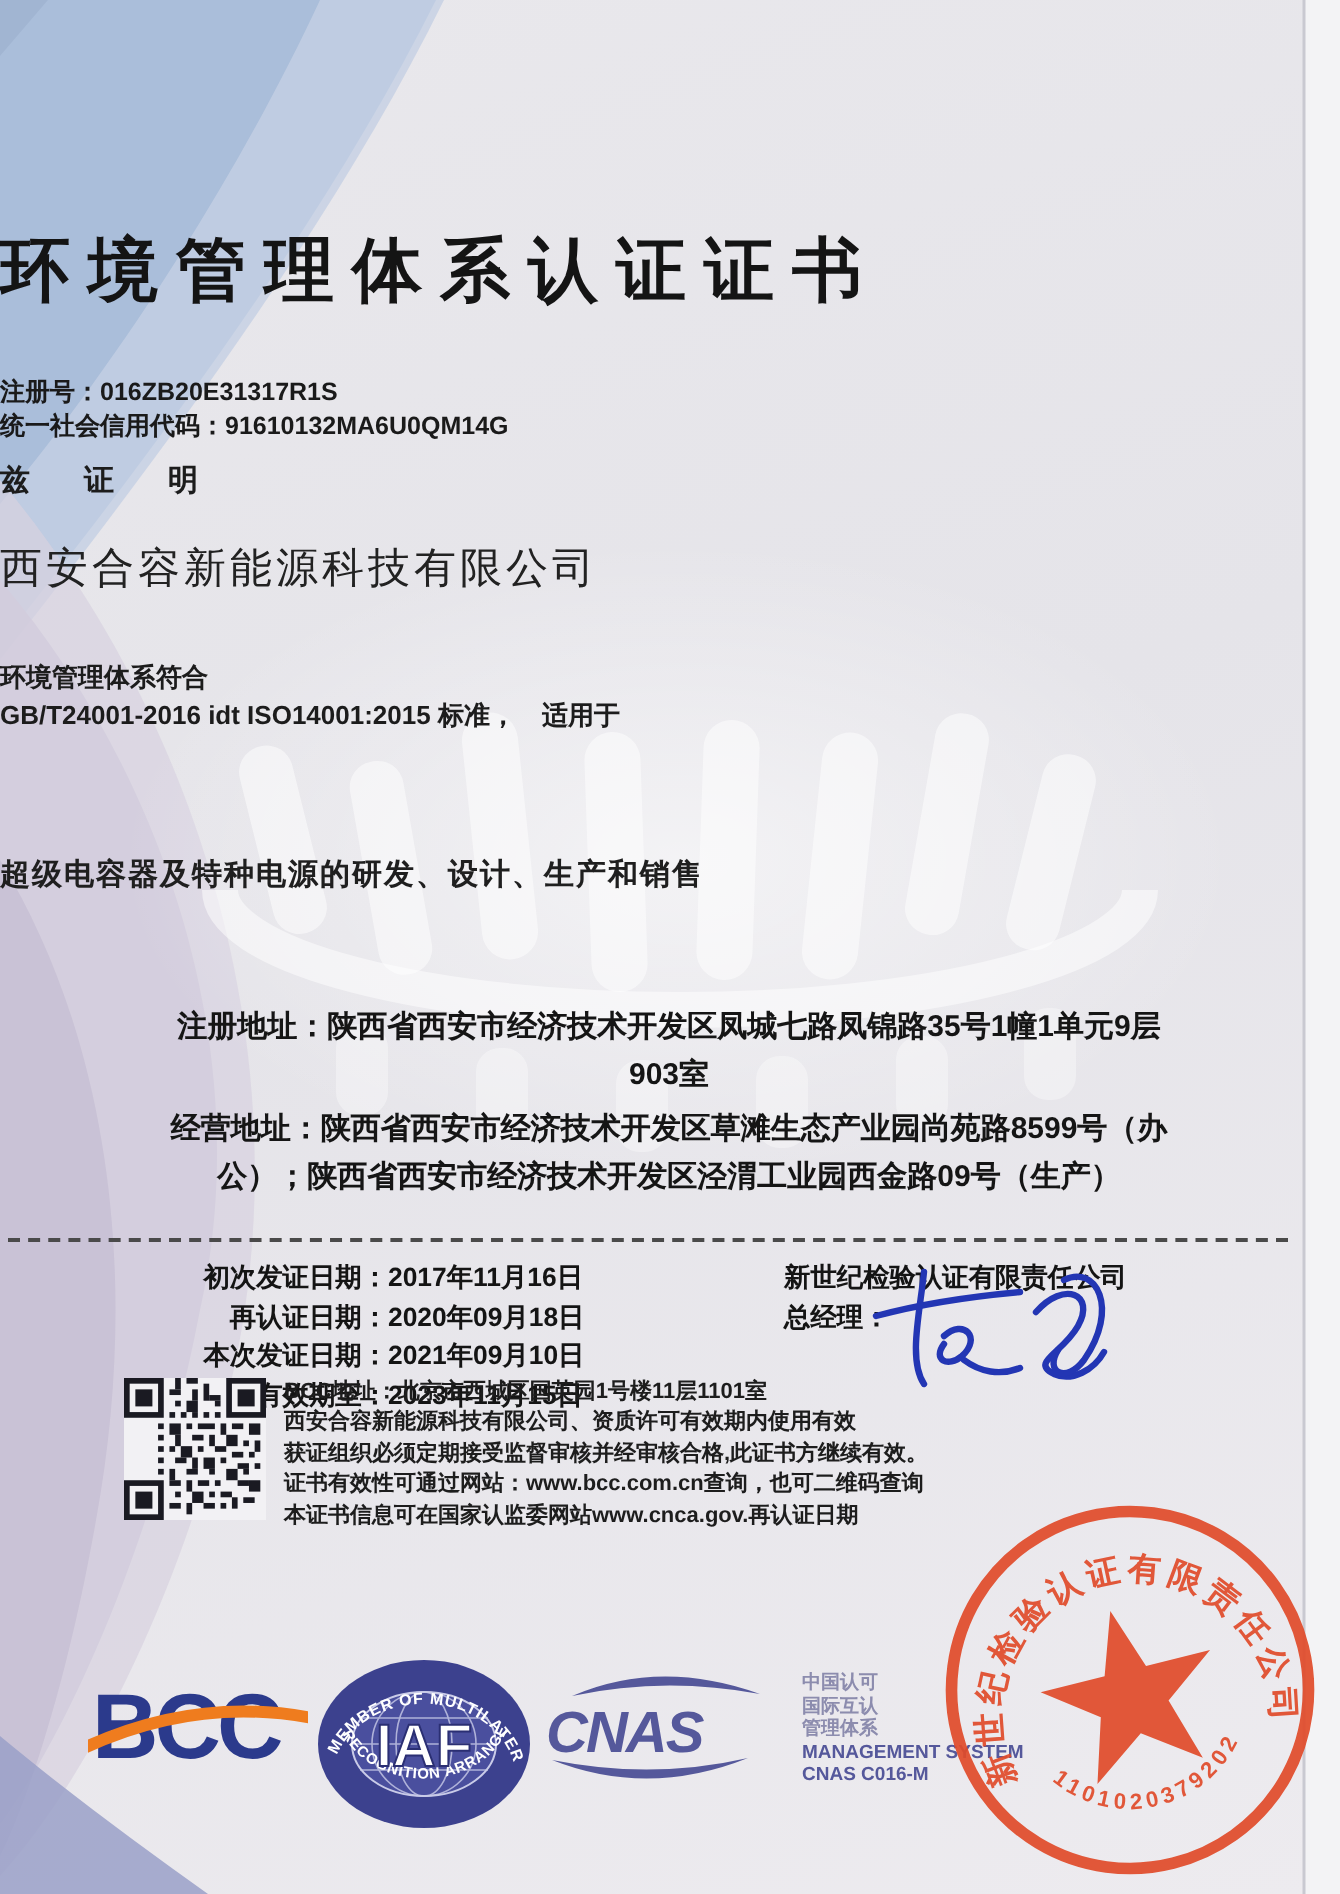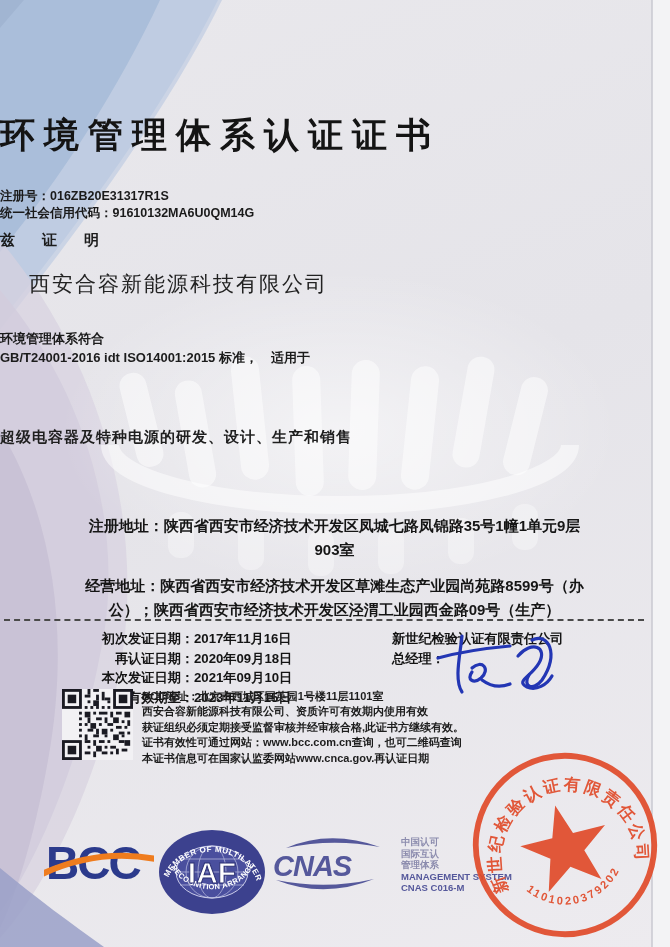--- a/index.html
+++ b/index.html
@@ -8,26 +8,26 @@
     background:linear-gradient(160deg,#e9e8ec 0%,#e5e4e9 45%,#edebef 100%);
     font-family:"Liberation Sans","DejaVu Sans",sans-serif;color:#1c1c1c;
   }
   .abs{position:absolute;}
   .ctr{left:0;right:20px;}
   
   .title{top:112px;font-family:"DejaVu Serif","Liberation Serif",serif;
     font-size:35px;font-weight:700;letter-spacing:9px;color:#141414;}
   .regline{font-size:12.5px;font-weight:700;color:#1a1a1a;}
   .hereby{top:231px;font-family:Liberation Mono, monospace;font-size:15px;font-weight:600;letter-spacing:9px;}
-  .company{top:270px;font-family:"DejaVu Serif",serif;font-size:21px;font-weight:500;letter-spacing:2px;color:#222;padding-left:29px;}
+  .company{top:270px;font-family:"DejaVu Serif",serif;font-size:21px;font-weight:500;letter-spacing:2px;color:#222;}
   .sysline{top:330px;font-size:13px;font-weight:700;}
   .stdline{top:349px;font-size:13px;font-weight:700;}
   .scope{top:428px;font-family:"DejaVu Serif",serif;font-size:15px;font-weight:600;letter-spacing:1px;color:#1f1f1f;}
   .addr{top:502px;left:82px;width:505px;text-align:center;font-size:15px;font-weight:700;line-height:24px;color:#151515;}
-  .addr p{margin:12px 0 3px 0;}
+  .addr p{margin:0 0 3px 0;}
   .divider{top:619px;left:4px;width:640px;border-top:2px dashed #4a4a4a;height:0;}
   .dates{top:629px;left:86px;font-size:13.2px;font-weight:700;line-height:19.5px;color:#141414;}
   .dates .row{display:flex;}
   .dates .lbl{display:inline-block;width:108px;text-align:right;}
   .issuer{top:629px;left:392px;font-size:13.2px;font-weight:700;line-height:20px;color:#141414;}
   .fineprint{top:689px;left:142px;font-size:11px;font-weight:700;line-height:15.4px;color:#1d1d1d;}
   .cnas-lines{top:836px;left:401px;font-size:9.5px;line-height:11.5px;color:#8c8cae;font-weight:600;}
   .cnas-lines .en{color:#55589b;font-weight:800;font-size:9.5px;}
   .sig{pointer-events:none;}
 </style>

